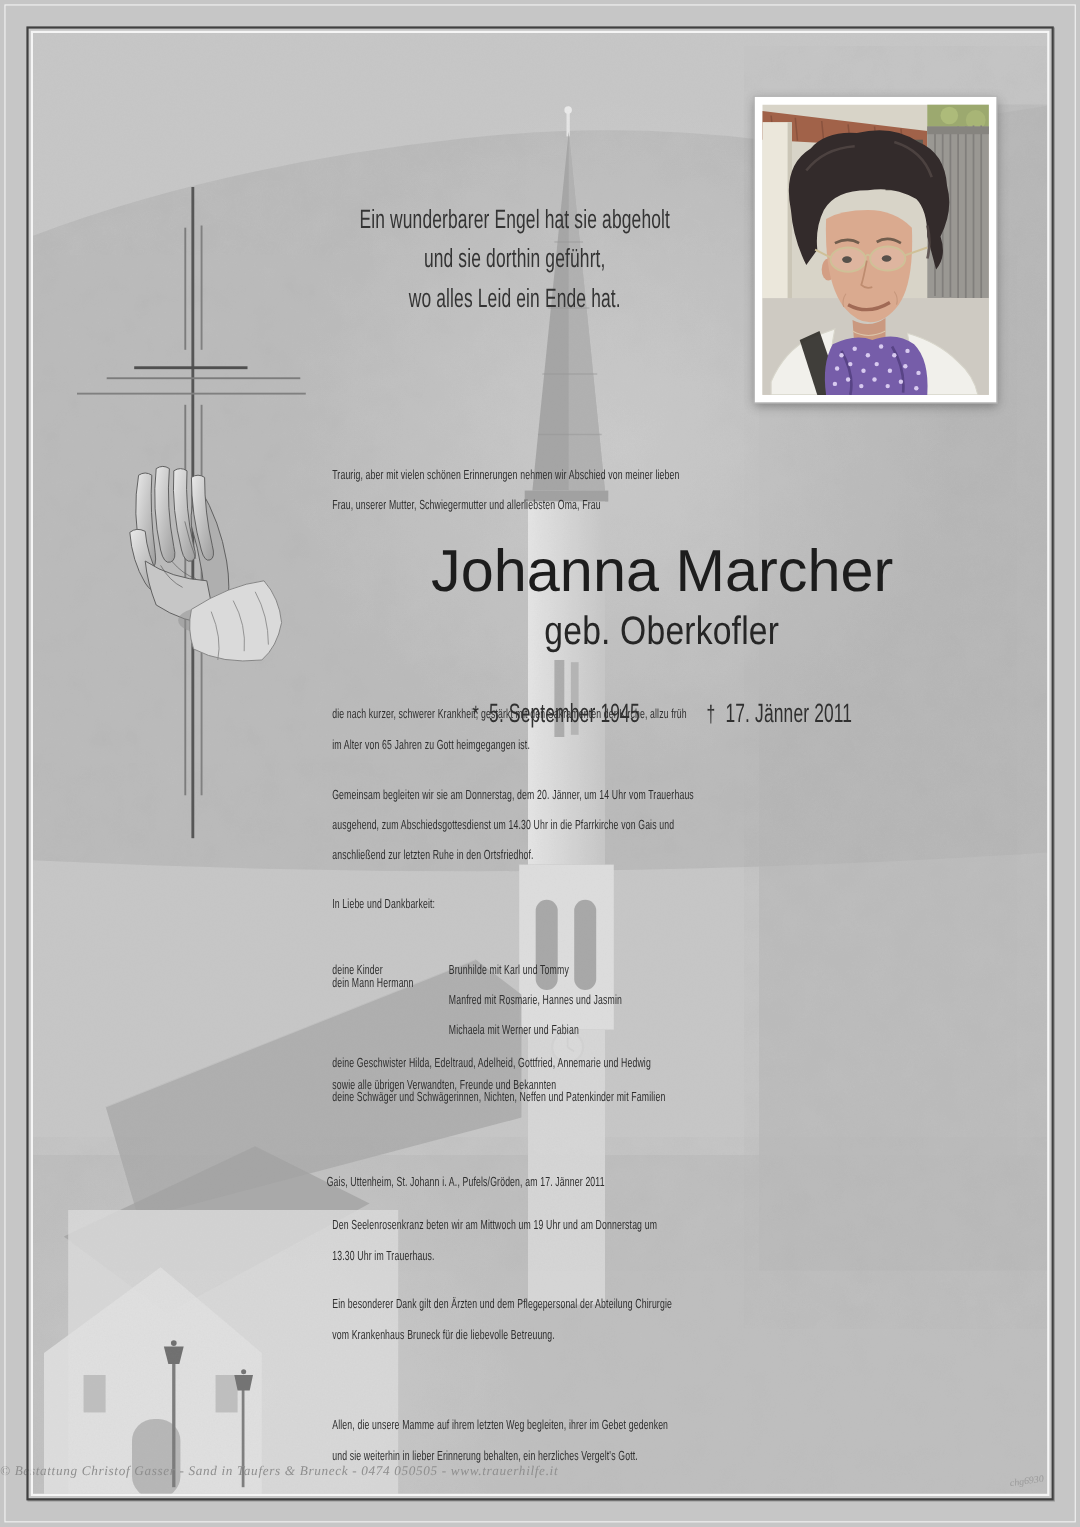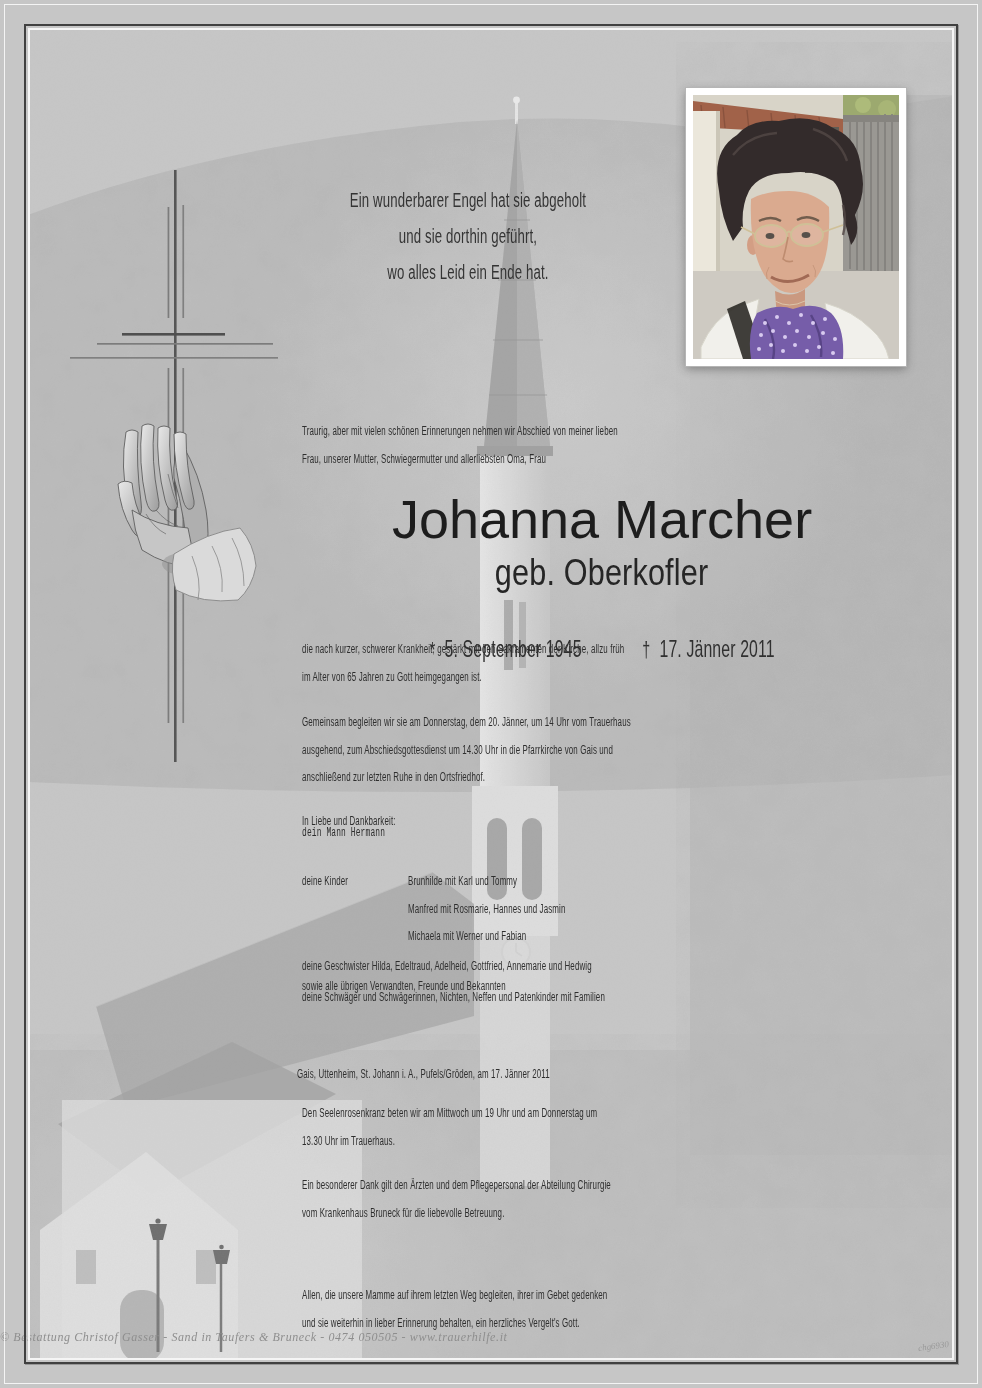--- a/index.html
+++ b/index.html
@@ -10,32 +10,32 @@
   .frame-inner{position:absolute;inset:28px;border:2px solid rgba(250,250,250,.9);pointer-events:none;}
   .content-clip{position:absolute;inset:30px;overflow:hidden;}
   .bg-art{position:absolute;left:-30px;top:-30px;width:982px;height:1388px;opacity:.85;}
   .art{position:absolute;}
   .photo{position:absolute;left:686px;top:88px;width:206px;height:264px;background:#fff;padding:7px;box-shadow:0 3px 9px rgba(50,50,50,.45);outline:1px solid #b5b5b5;}
   .photo svg{display:block;}
   .t{position:absolute;color:#2e2e2e;font-size:12px;line-height:27.5px;white-space:pre-line;}
   .nx{display:inline-block;transform:scaleX(.66);transform-origin:0 0;letter-spacing:.2px;}
   .cwrap{text-align:center;}
   .cwrap .nx{transform-origin:50% 0;}
-  .verse{left:0;top:182px;width:936px;font-size:20px;line-height:36px;color:#343434;}
+  .verse{left:0;top:182px;width:936px;font-size:24px;line-height:36px;color:#343434;}
   .intro{left:302px;top:418px;}
   .name{left:152px;top:490px;width:900px;text-align:center;font-size:54px;line-height:58px;color:#1d1d1d;letter-spacing:0;white-space:nowrap;}
   .maiden{left:302px;top:556px;width:600px;font-size:36px;line-height:34px;color:#262626;}
   .maiden .nx{transform:scaleX(.85);transform-origin:50% 0;}
   .dates{left:302px;top:607px;width:600px;font-size:24px;color:#303030;}
   .dates .gap{display:inline-block;width:92px;}
   .dates .sym{font-size:.9em;}
   .obituary{left:302px;top:636px;}
   .funeral{left:302px;top:709px;}
   .mourn-head{left:302px;top:808px;}
-  .husband{left:302px;top:820px;font-family:Liberation Mono, monospace;}
+  .husband{left:302px;top:880px;}
   .children-label{left:302px;top:868px;}
   .children-lines{left:408px;top:868px;}
   .siblings{left:302px;top:953px;}
   .inlaws{left:302px;top:984px;}
   .relatives{left:302px;top:973px;}
   .places{left:297px;top:1061px;}
   .rosary{left:302px;top:1100px;}
   .thanks{left:302px;top:1172px;}
   .farewell{left:302px;top:1243px;margin-top:39px;}
   .footer-credit{left:0;top:1330px;width:980px;text-align:left;font-family:"Liberation Serif",serif;font-style:italic;font-size:12px;line-height:14px;letter-spacing:.6px;color:#8e8e8e;white-space:nowrap;}

